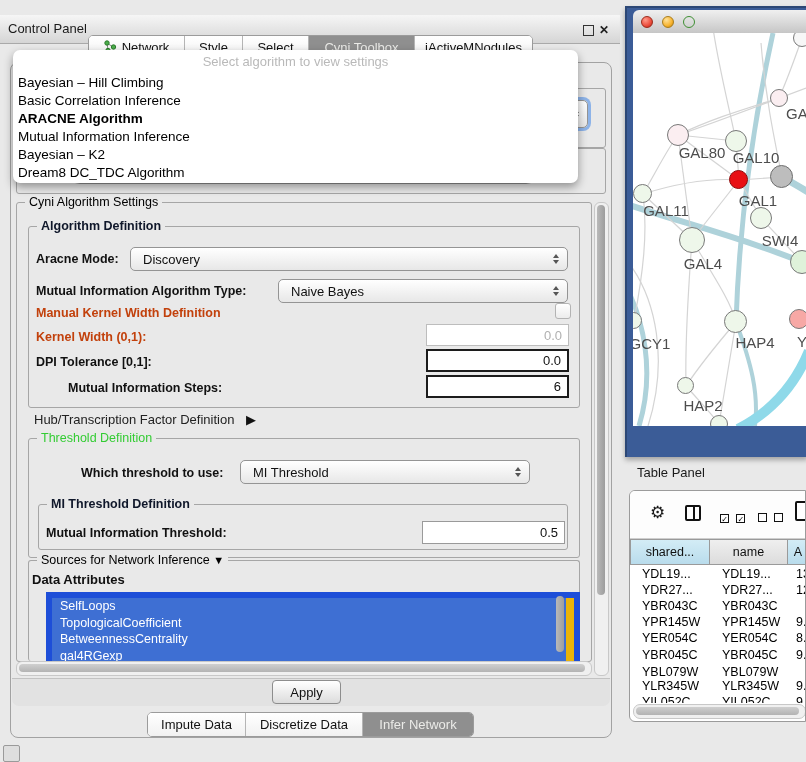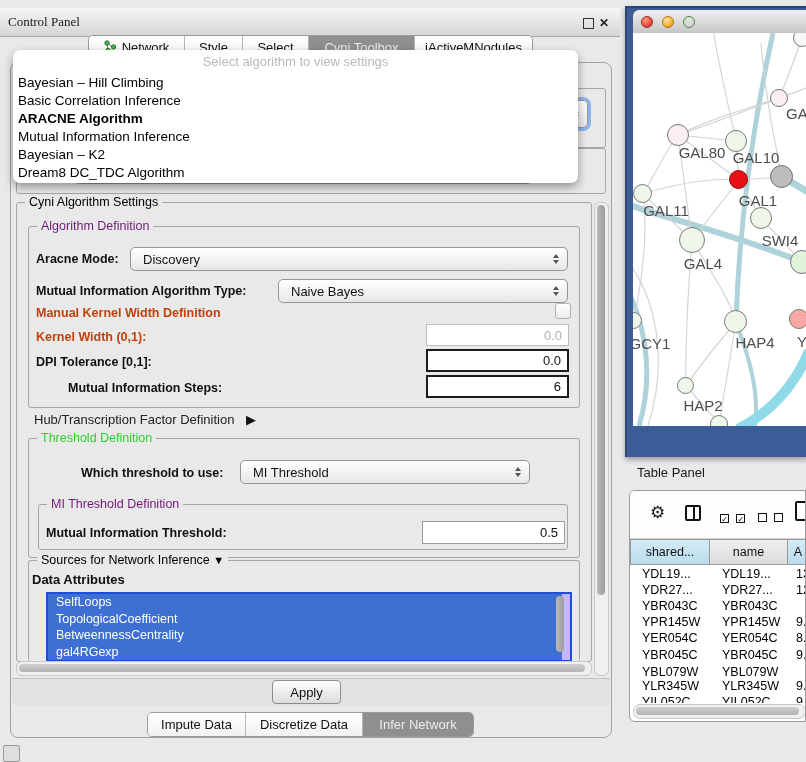--- a/index.html
+++ b/index.html
@@ -1,46 +1,46 @@
 <!DOCTYPE html>
 <html><head>
 <meta charset="utf-8">
 <style>
   html,body{margin:0;padding:0;}
   body{font-family:"Liberation Sans",sans-serif;}
   .screen{position:relative;width:806px;height:762px;background:#e9e9e9;overflow:hidden;}
   .a{position:absolute;}
   
-  .cp-titlebar{left:0;top:8px;width:620px;height:28px;background:linear-gradient(#f6f6f6,#d5d5d5);border-bottom:1px solid #a9a9a9;font-family:Liberation Serif, serif;}
+  .cp-titlebar{left:0;top:15px;width:620px;height:28px;background:linear-gradient(#f6f6f6,#d5d5d5);border-bottom:1px solid #a9a9a9;}
   .cp-title{left:8px;top:6px;font-size:13px;color:#1a1a1a;}
   .wbtn{top:9px;width:12px;height:12px;font-size:12px;line-height:12px;color:#222;text-align:center;}
   .float-box{top:10px;width:9px;height:9px;border:1.5px solid #333;background:transparent;}
   
   .seg-bar{display:flex;border:1px solid #9b9b9b;border-radius:5px;overflow:hidden;background:#fff;height:23px;}
   .seg{display:flex;align-items:center;justify-content:center;font-size:13px;color:#111;background:linear-gradient(#ffffff,#f1f1f1);border-right:1px solid #b5b5b5;box-sizing:border-box;}
   .seg:last-child{border-right:none;}
   .seg.sel{background:#8f8f8f;color:#ebebe8;}
   
   .panel-body{left:10px;top:62px;width:602px;height:676px;border:1px solid #a2a2a2;border-radius:8px;background:#e9e9e9;box-sizing:border-box;}
   .groupbox{border:1px solid #a6a6a6;border-radius:3px;}
   .gtitle{position:absolute;top:-8px;left:8px;background:#e9e9e9;padding:0 4px;font-size:12.5px;white-space:nowrap;}
-  .gtitle.blue{color:#701a75;}
+  .gtitle.blue{color:#0f172a;font-weight:bold;}
   .gtitle.green{color:#33cc33;}
   .lbl{position:absolute;font-size:12.5px;font-weight:bold;color:#111;white-space:nowrap;}
   .lbl.dis{color:#c2410c;}
   .lbl.plain{font-weight:normal;font-size:13px;color:#222;}
   .combo{position:absolute;background:linear-gradient(#ffffff,#e7e7e7);border:1px solid #949494;border-radius:5px;display:flex;align-items:center;padding:0 22px 0 12px;font-size:13px;color:#111;box-sizing:border-box;}
   .stepper{position:absolute;right:8px;top:50%;transform:translateY(-50%);display:flex;flex-direction:column;align-items:center;gap:2px;}
   .tri-u{width:0;height:0;border-left:3.5px solid transparent;border-right:3.5px solid transparent;border-bottom:4px solid #555;}
   .tri-d{width:0;height:0;border-left:3.5px solid transparent;border-right:3.5px solid transparent;border-top:4px solid #555;}
   .field{position:absolute;background:#fff;border:1px solid #9a9a9a;display:flex;align-items:center;justify-content:flex-end;padding:0 6px;font-size:13px;color:#111;box-sizing:border-box;}
   .field.strong{border:2px solid #1c1c1c;}
   .field.dis{color:#b0b0b0;border-color:#bdbdbd;}
   .checkbox{position:absolute;width:14px;height:14px;border:1px solid #b3b3b3;border-radius:3px;background:linear-gradient(#ffffff,#ececec);}
-  .dlist{position:absolute;background:#c4b5fd;border:2px solid #1d4ed8;overflow:hidden;}
+  .dlist{position:absolute;background:#eab308;border:6px solid #1d4ed8;overflow:hidden;}
   .drow{height:16.5px;line-height:16.5px;padding-left:8px;font-size:12.5px;background:#3e6fd3;color:#fff;white-space:nowrap;}
   .sb-v{position:absolute;background:#f0f0f0;border:1px solid #c8c8c8;border-radius:6px;}
   .sb-thumb{position:absolute;background:linear-gradient(90deg,#b9b9b9,#9d9d9d);border-radius:5px;}
   .sb-h-thumb{position:absolute;background:linear-gradient(#cfcfcf,#b3b3b3);border-radius:5px;}
   .btn{position:absolute;background:linear-gradient(#ffffff,#dcdcdc);border:1px solid #8d8d8d;border-radius:4px;font-size:13px;color:#111;display:flex;align-items:center;justify-content:center;}
   
   .popup{left:13px;top:50px;width:565px;height:133px;background:#fff;border-radius:7px;box-shadow:0 4px 10px rgba(0,0,0,0.38);z-index:30;}
   .dd-prompt{height:24px;line-height:24px;text-align:center;color:#b9b9b9;font-size:13px;}
   .dd-item{height:18px;line-height:18px;padding-left:5px;font-size:13.5px;color:#000;white-space:nowrap;}
   .dd-item.bold{font-weight:bold;}

